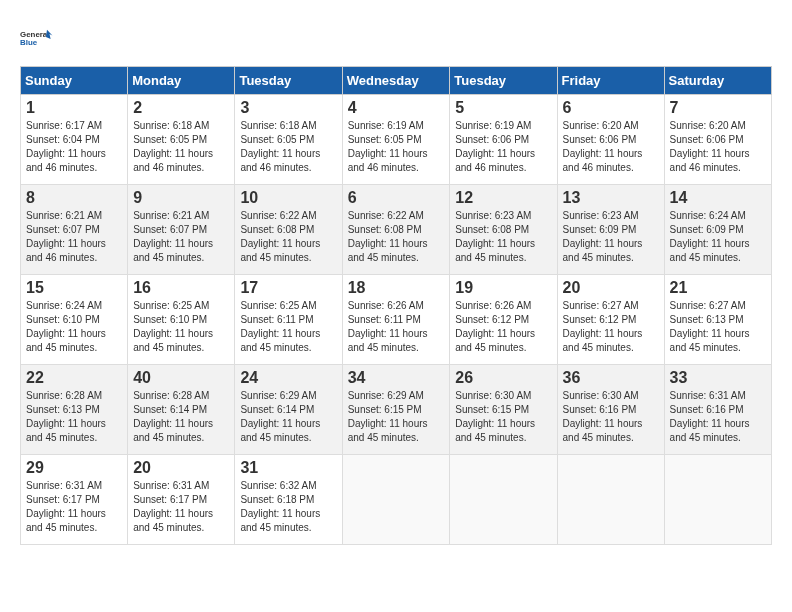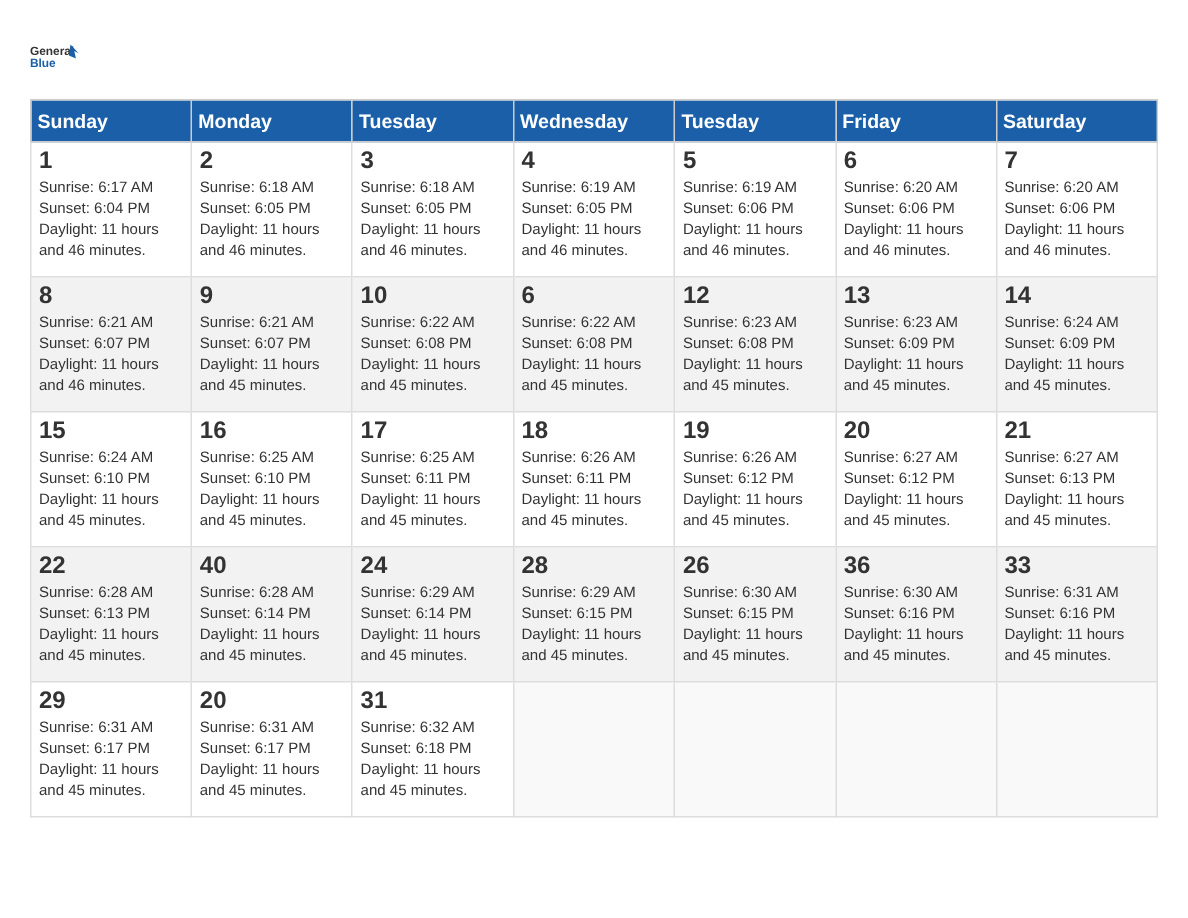--- a/index.html
+++ b/index.html
@@ -306,21 +306,21 @@
       </td>
         <td>
         <span class="day-num">24</span>
         <div class="day-info">
           Sunrise: 6:29 AM<br>
           Sunset: 6:14 PM<br>
           Daylight: 11 hours and 45 minutes.
         </div>
       </td>
         <td>
-        <span class="day-num">28</span>
+        <span class="day-num">34</span>
         <div class="day-info">
           Sunrise: 6:29 AM<br>
           Sunset: 6:15 PM<br>
           Daylight: 11 hours and 45 minutes.
         </div>
       </td>
         <td>
         <span class="day-num">26</span>
         <div class="day-info">
           Sunrise: 6:30 AM<br>

